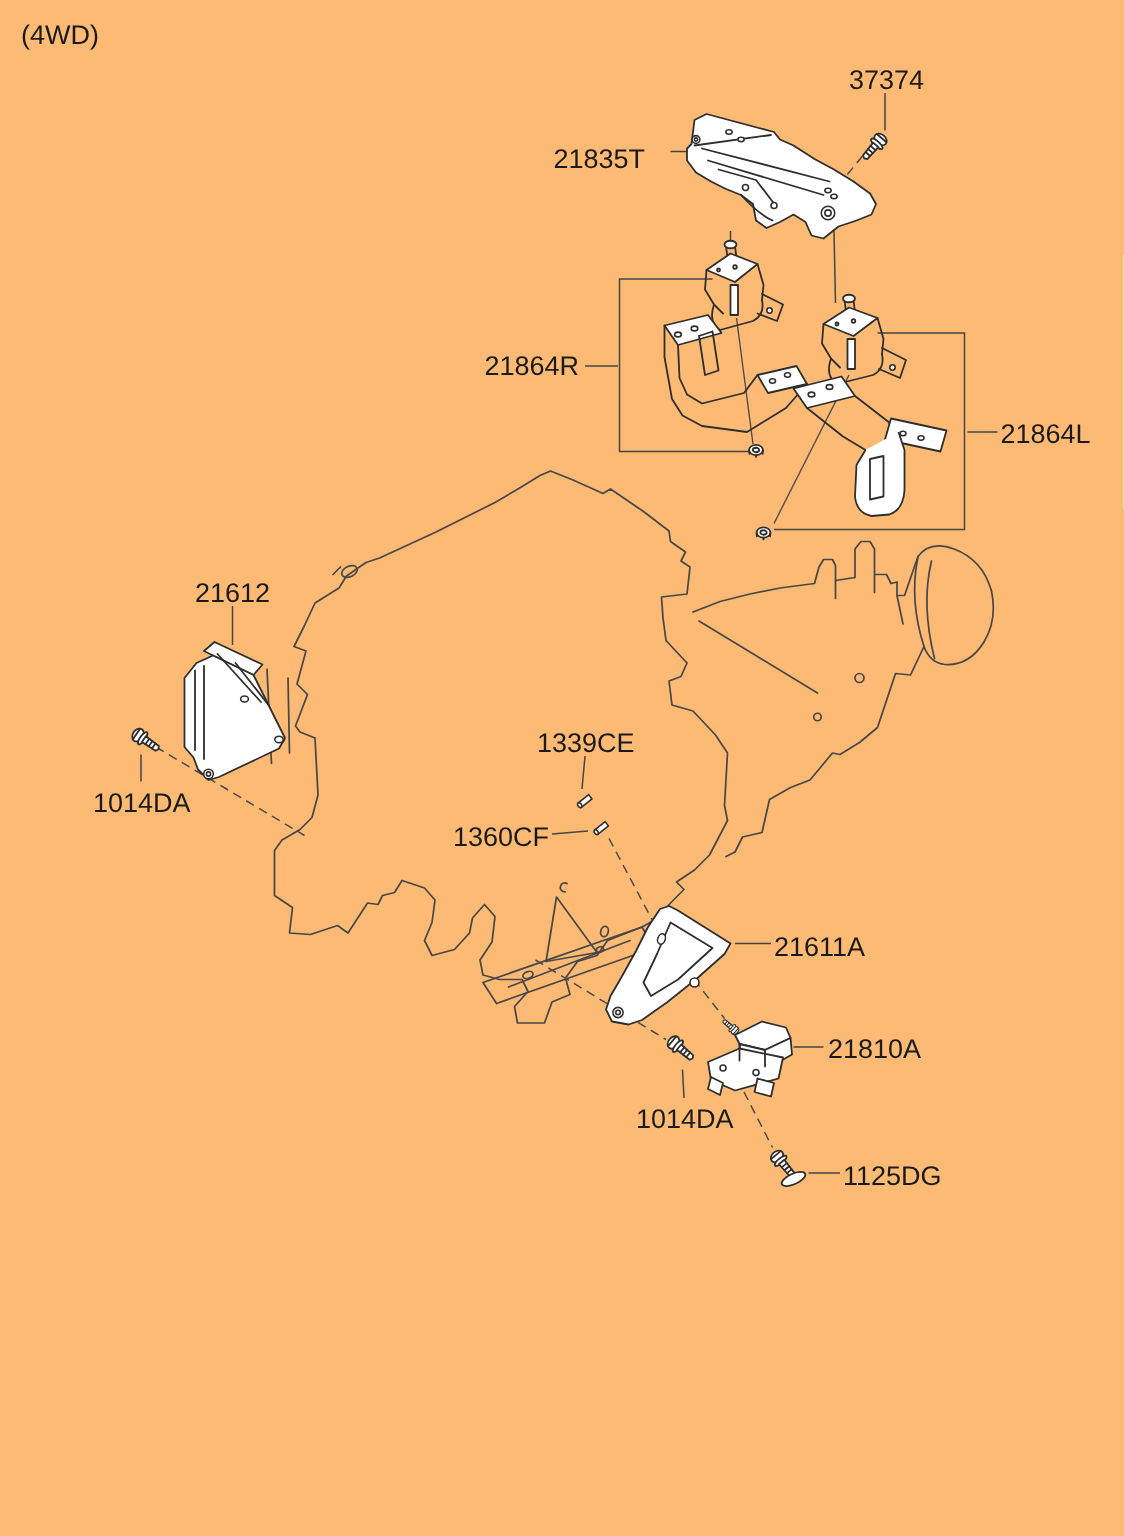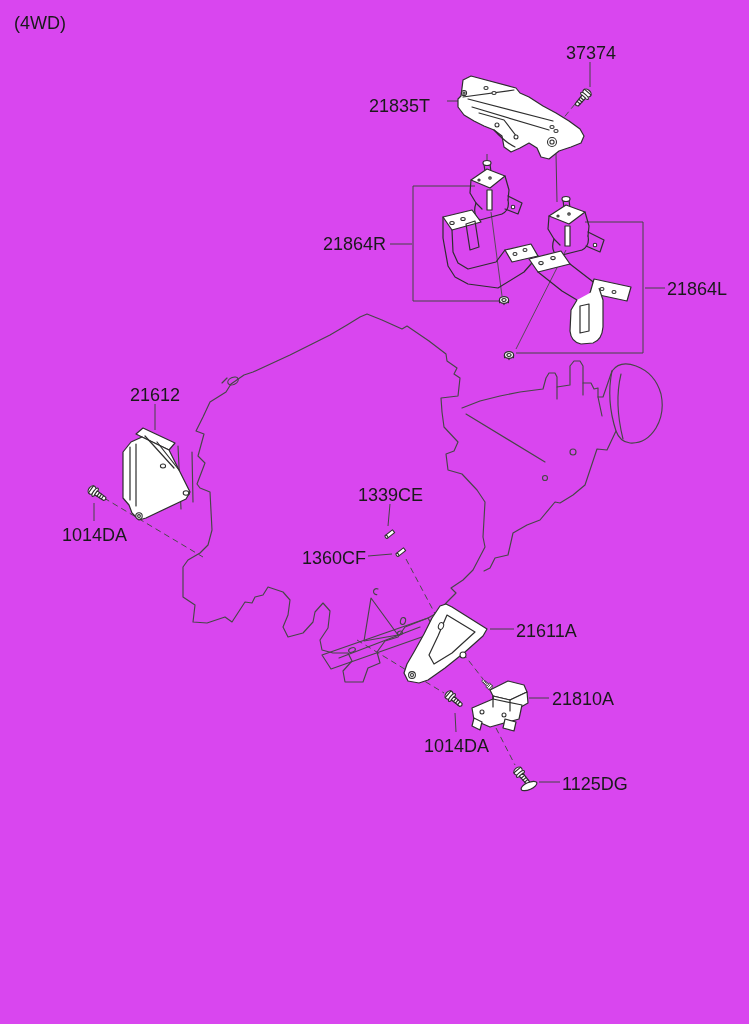--- a/index.html
+++ b/index.html
@@ -1,16 +1,16 @@
 <!DOCTYPE html>
 <html><head>
 <meta charset="utf-8">
 <style>
   html,body{margin:0;padding:0;background:#ffffff;}
-  .stage{position:relative;width:749px;height:1024px;background:#d946ef;overflow:hidden;
+  .stage{position:relative;width:749px;height:1024px;background:#fdba74;overflow:hidden;
          font-family:"Liberation Sans",sans-serif;}
   svg{position:absolute;left:0;top:0;}
   .e  {fill:none;stroke:#474747;stroke-width:1.15;stroke-linejoin:round;stroke-linecap:round;}
   .p  {fill:none;stroke:#2e2e2e;stroke-width:1.2;stroke-linejoin:round;stroke-linecap:round;}
   .pf {fill:#ffffff;stroke:#2e2e2e;stroke-width:1.2;stroke-linejoin:round;}
   .h  {fill:#ffffff;stroke:#2e2e2e;stroke-width:1.05;}
   .ld {fill:none;stroke:#454545;stroke-width:1;}
   .thin{fill:none;stroke:#4a4a4a;stroke-width:.9;}
   .dash{fill:none;stroke:#4a4a4a;stroke-width:1;stroke-dasharray:6 4;}
   .lbl{font-family:"Liberation Sans",sans-serif;font-size:18px;fill:#1a1a1a;}

